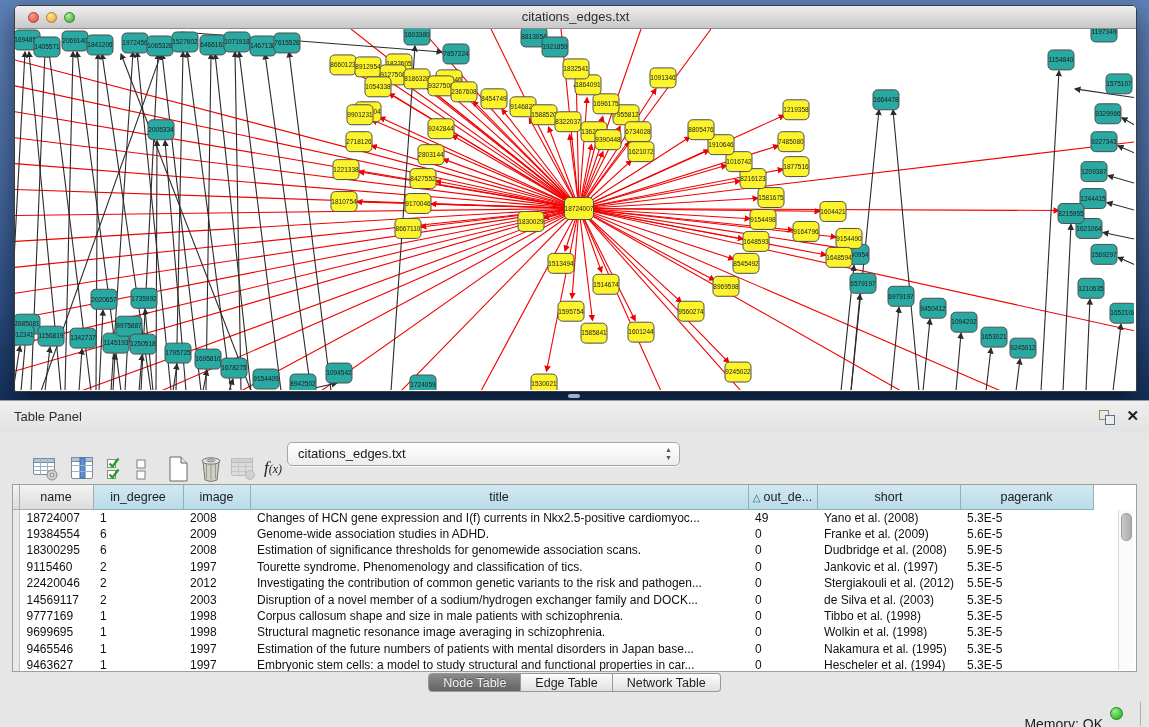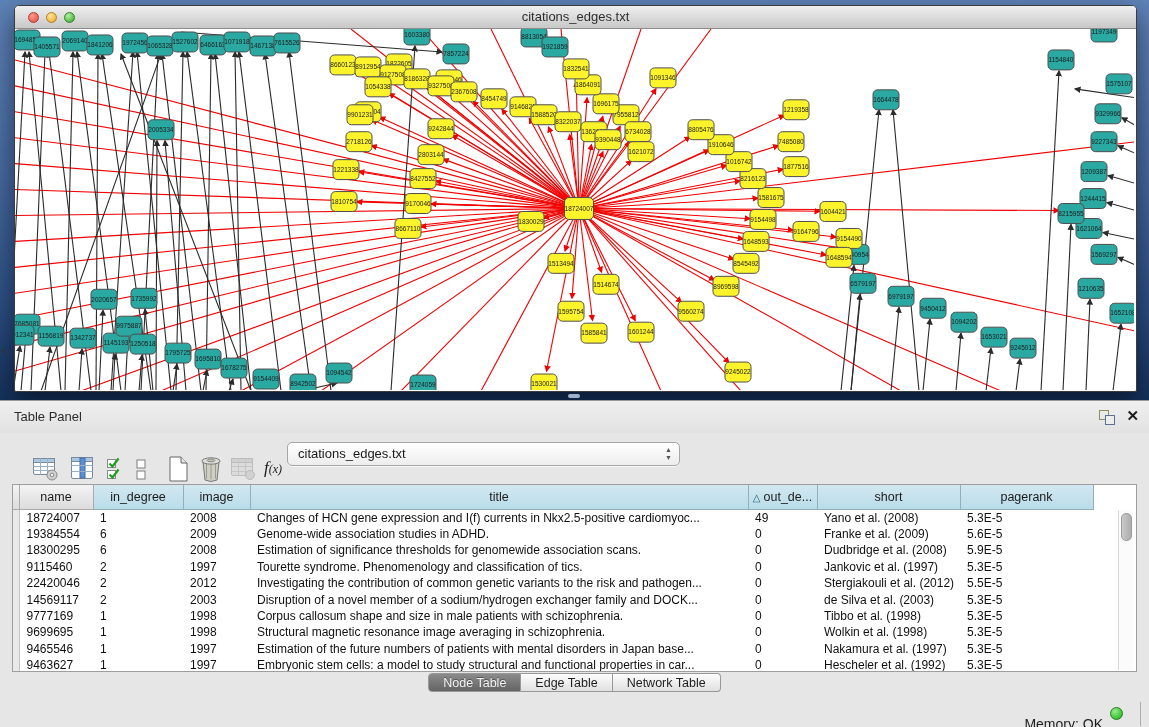--- a/index.html
+++ b/index.html
@@ -865,31 +865,31 @@
               <td>Wolkin et al. (1998)</td>
               <td>5.3E-5</td>
             </tr>
             <tr>
               <td class="gutter"></td>
               <td>9465546</td>
               <td>1</td>
               <td>1997</td>
               <td>Estimation of the future numbers of patients with mental disorders in Japan base...</td>
               <td>0</td>
-              <td>Nakamura et al. (1997)</td>
+              <td>Nakamura et al. (1995)</td>
               <td>5.3E-5</td>
             </tr>
             <tr>
               <td class="gutter"></td>
               <td>9463627</td>
               <td>1</td>
               <td>1997</td>
               <td>Embryonic stem cells: a model to study structural and functional properties in car...</td>
               <td>0</td>
-              <td>Hescheler et al. (1992)</td>
+              <td>Hescheler et al. (1994)</td>
               <td>5.3E-5</td>
             </tr>
           </tbody>
         </table>
       <div class="vscroll">
         <div class="vthumb"></div>
       </div>
     </div>
 
     <div class="tabs">

